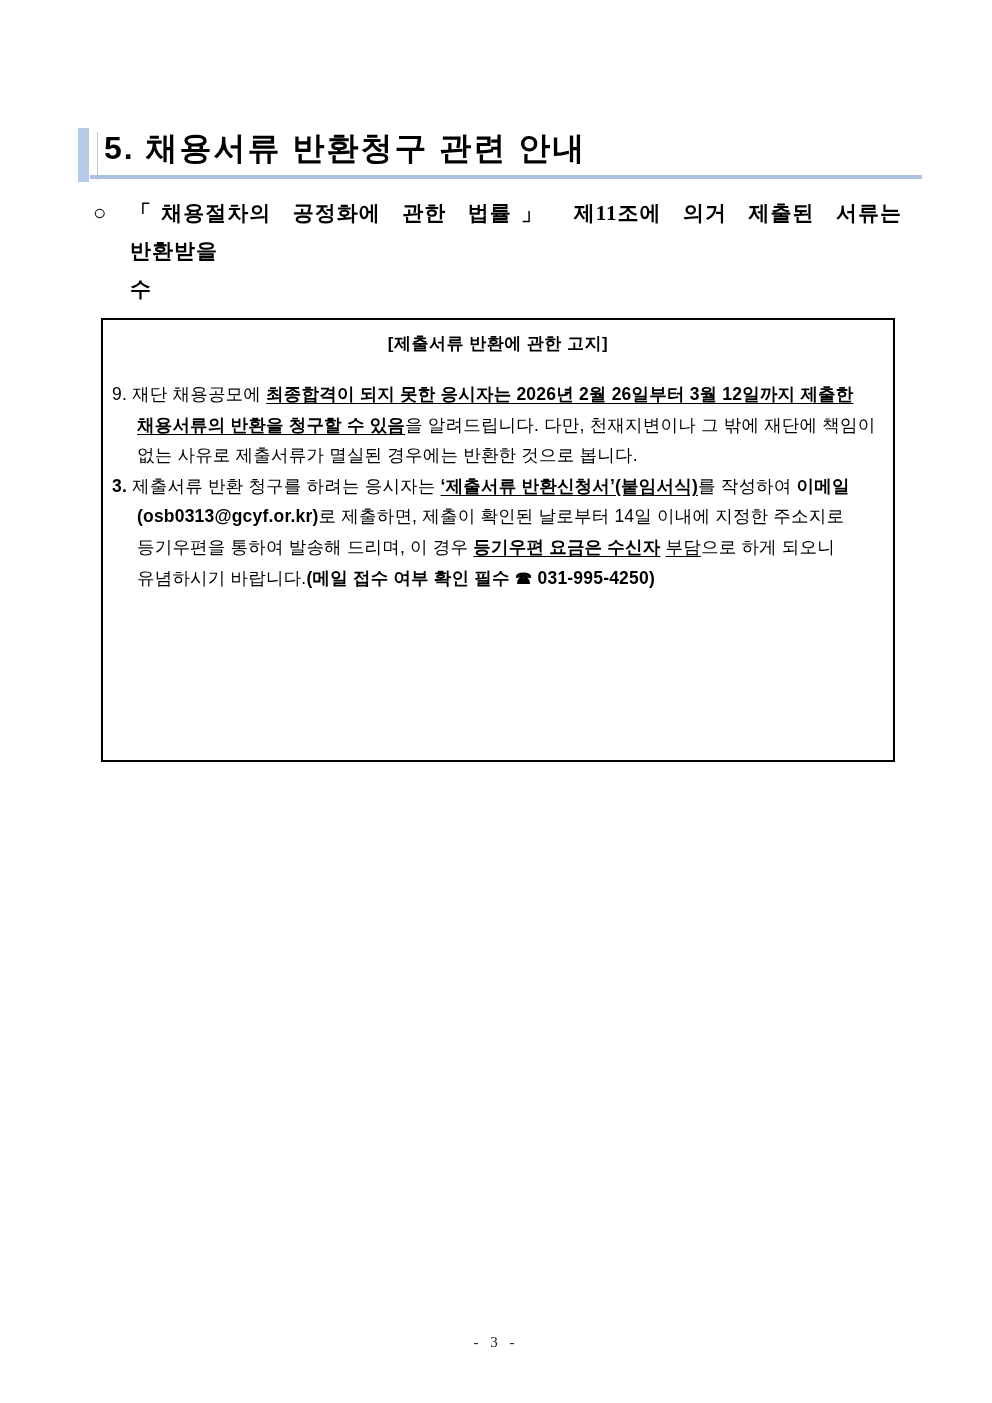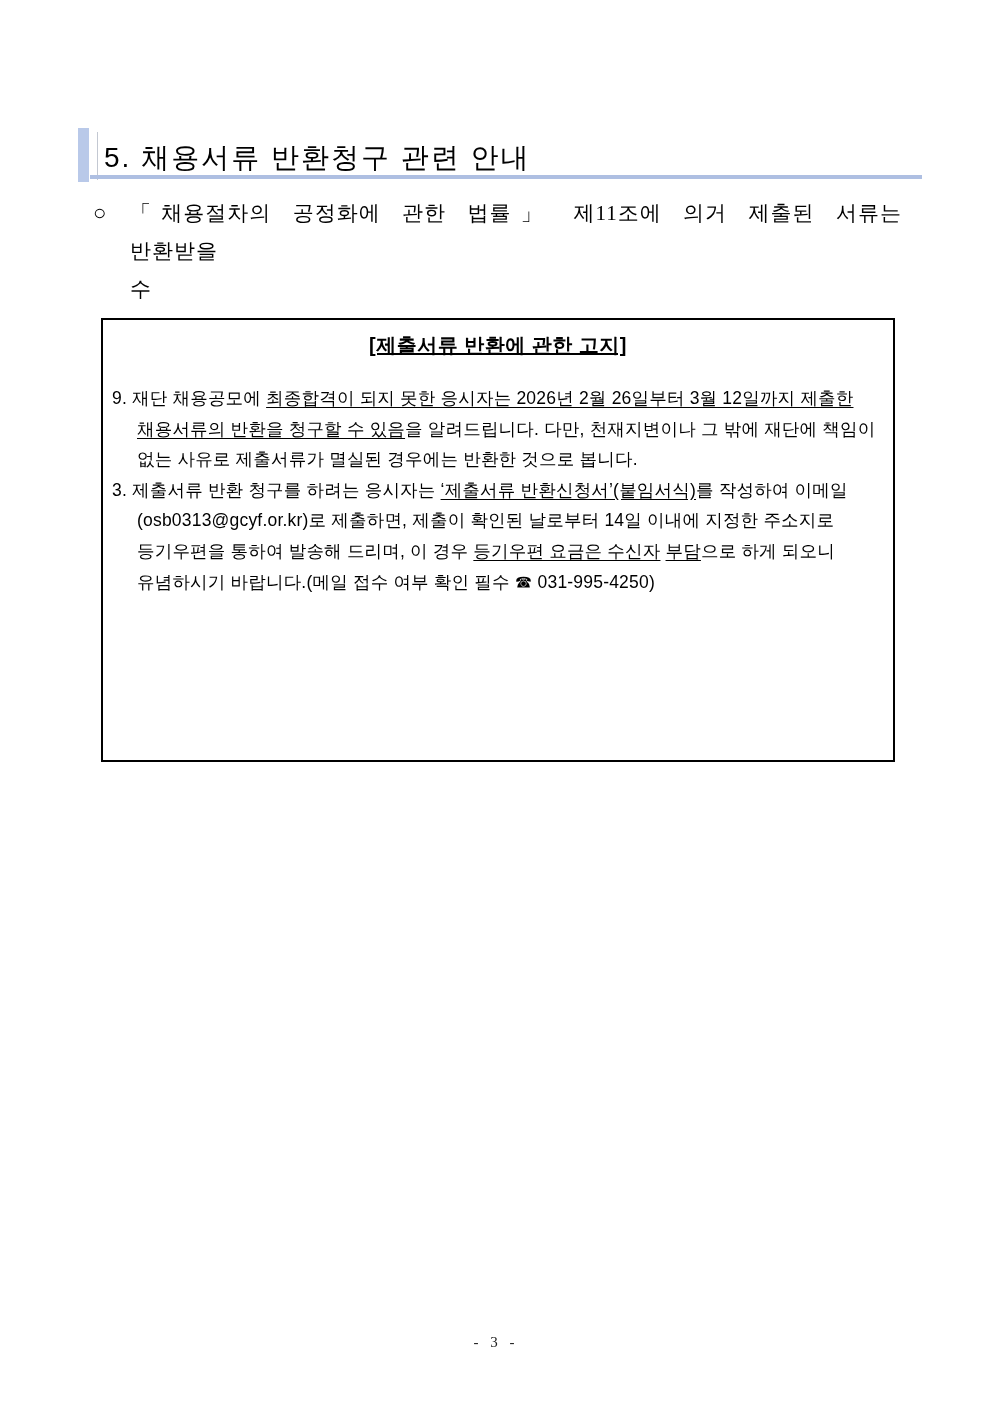--- a/index.html
+++ b/index.html
@@ -25,27 +25,27 @@
     background: var(--accent-bar, #b9c9e9);
   }
   .heading-vline {
     position: absolute;
     left: 97px; top: 132px;
     width: 1px; height: 48px;
     background: #c3c8d2;
   }
   .heading-title {
     position: absolute;
-    left: 104px; top: 135px;
+    left: 104px; top: 126px;
     height: 46px;
     display: flex;
     align-items: center;
     font-family: "Liberation Sans", sans-serif;
-    font-size: 28px;
-    font-weight: normal;
+    font-size: 32px;
+    font-weight: bold;
     letter-spacing: 2px;
     white-space: nowrap;
   }
   .heading-underline {
     position: absolute;
     left: 90px; top: 175px;
     width: 832px; height: 4px;
     background: var(--heading-underline, #aebfe2);
   }
 
@@ -61,20 +61,21 @@
     word-break: keep-all;
   }
   .intro-bullet {
     position: absolute;
     left: 0; top: 0;
     font-size: 22px;
   }
   .intro-lines {
     margin-left: 37px;
     width: 772px;
+    font-weight: bold;
   }
   .intro-line-just {
     text-align: justify;
     text-align-last: justify;
   }
   .intro-line {
     word-spacing: 6px;
   }
 
   
@@ -82,38 +83,37 @@
     position: absolute;
     left: 101px; top: 318px;
     width: 794px; height: 444px;
     border: 2px solid #000000;
     box-sizing: border-box;
     background: #ffffff;
   }
   .notice-title {
     margin-top: 12px;
     text-align: center;
-    font-size: 20px;
+    font-size: 17px;
     font-weight: bold;
     letter-spacing: 0.5px;
-    text-decoration: underline;
   }
   .notice-items {
     margin: 24px 12px 0 9px;
     font-size: 17.5px;
     line-height: 30.6px;
     text-align: left;
     word-break: keep-all;
     letter-spacing: 0.2px;
   }
   .notice-item {
     padding-left: 25px;
     text-indent: -25px;
   }
-  .seg-b { font-weight: normal; }
+  .seg-b { font-weight: bold; }
   .seg-u { text-decoration: underline; text-underline-offset: 3px; }
 
   
   .page-number {
     position: absolute;
     left: 0; top: 1334px;
     width: 100%;
     text-align: center;
     font-family: "Liberation Serif", serif;
     font-size: 15px;

